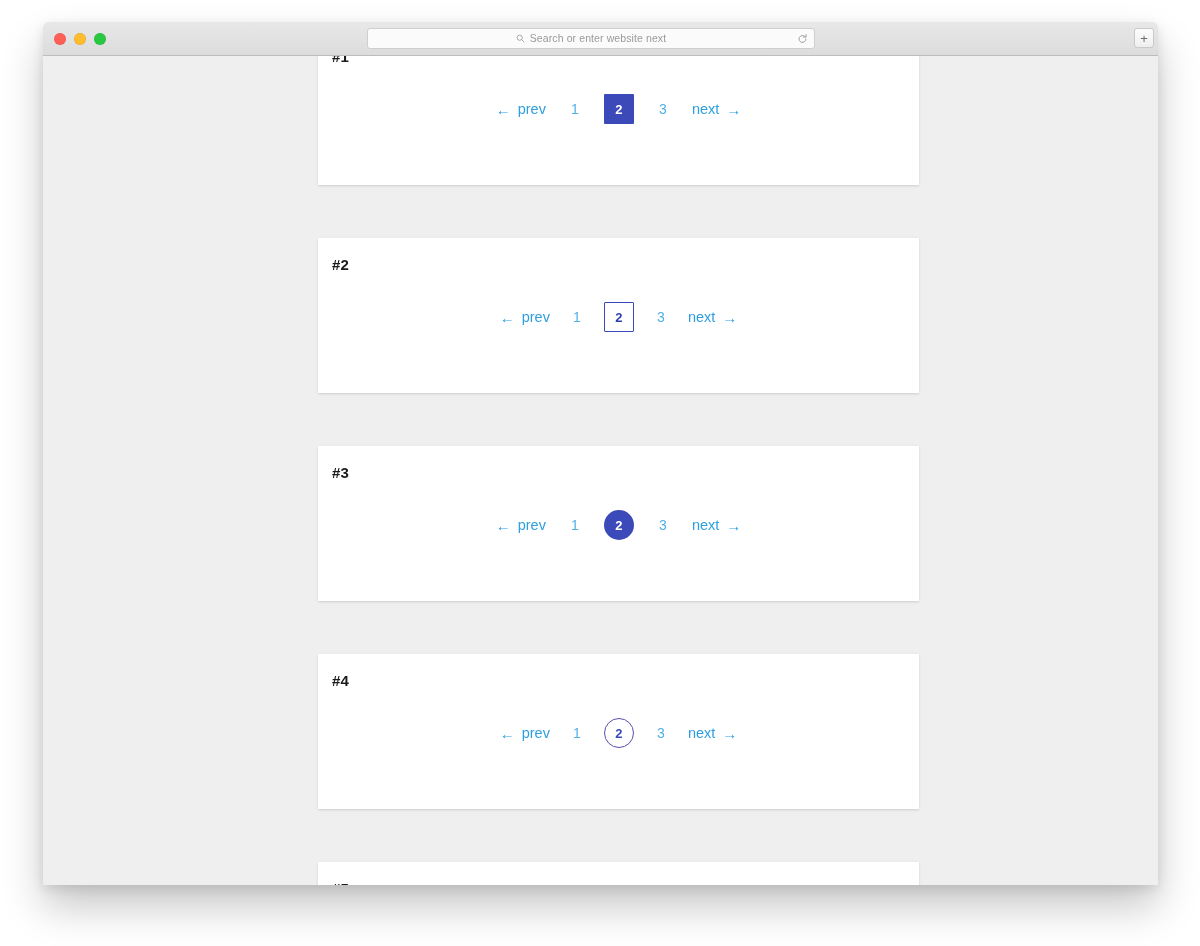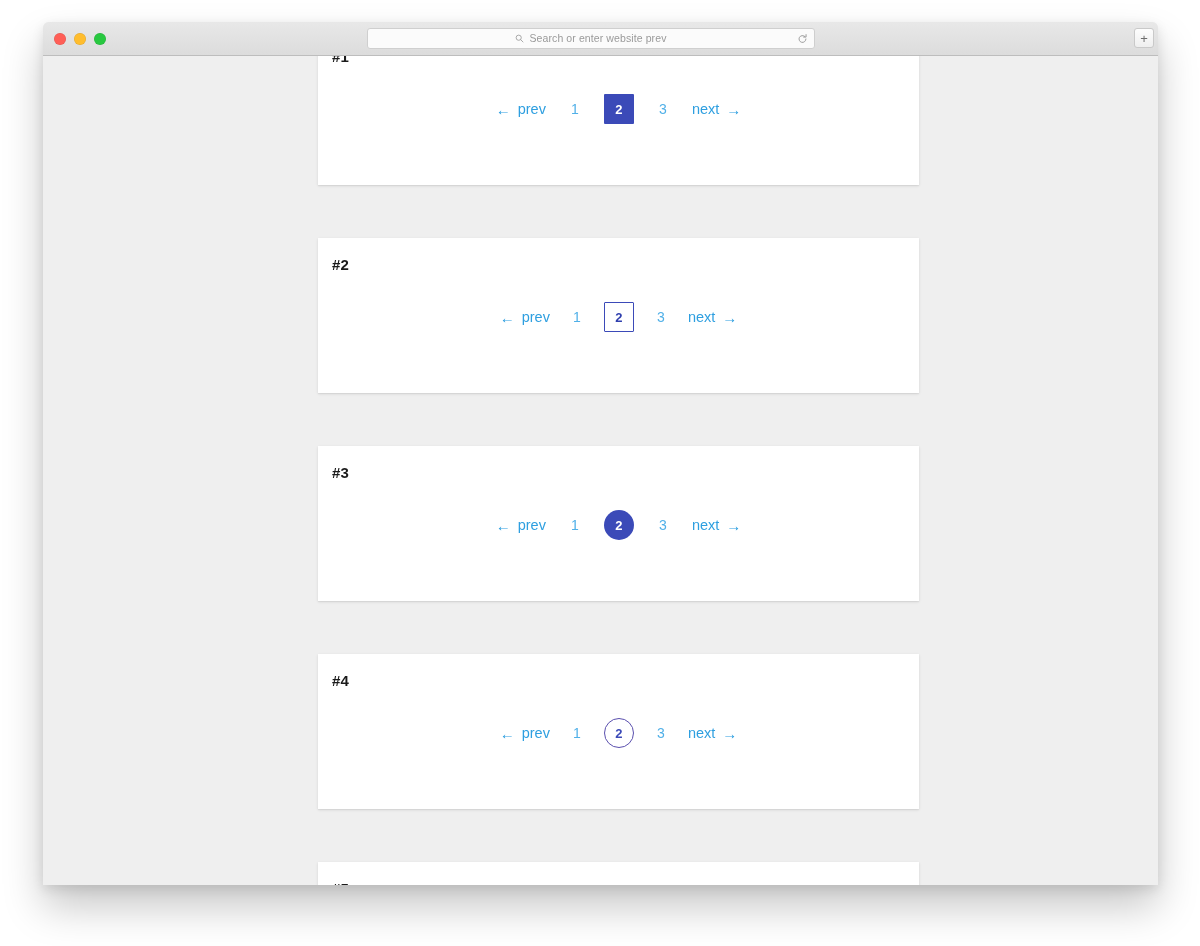--- a/index.html
+++ b/index.html
@@ -220,21 +220,21 @@
         <span class="light yellow"></span>
         <span class="light green"></span>
       </div>
 
       <div class="addressbar">
         <div class="addr-inner">
           <svg class="addr-search-icon" viewBox="0 0 16 16">
             <circle cx="6.6" cy="6.6" r="4.6" fill="none" stroke="#9a9a9a" stroke-width="1.5"></circle>
             <line x1="10.2" y1="10.2" x2="14.2" y2="14.2" stroke="#9a9a9a" stroke-width="1.5" stroke-linecap="round"></line>
           </svg>
-          <span class="addr-placeholder">Search or enter website prev</span>
+          <span class="addr-placeholder">Search or enter website next</span>
         </div>
         <svg class="addr-reload" viewBox="0 0 16 16">
           <path d="M13 8a5 5 0 1 1-1.6-3.7" fill="none" stroke="#9a9a9a" stroke-width="1.4" stroke-linecap="round"></path>
           <path d="M13.2 1.6 L13.2 5.2 L9.6 5.2" fill="none" stroke="#9a9a9a" stroke-width="1.4" stroke-linecap="round" stroke-linejoin="round"></path>
         </svg>
       </div>
 
       <div class="newtab-button">
         <span>+</span>
       </div>

